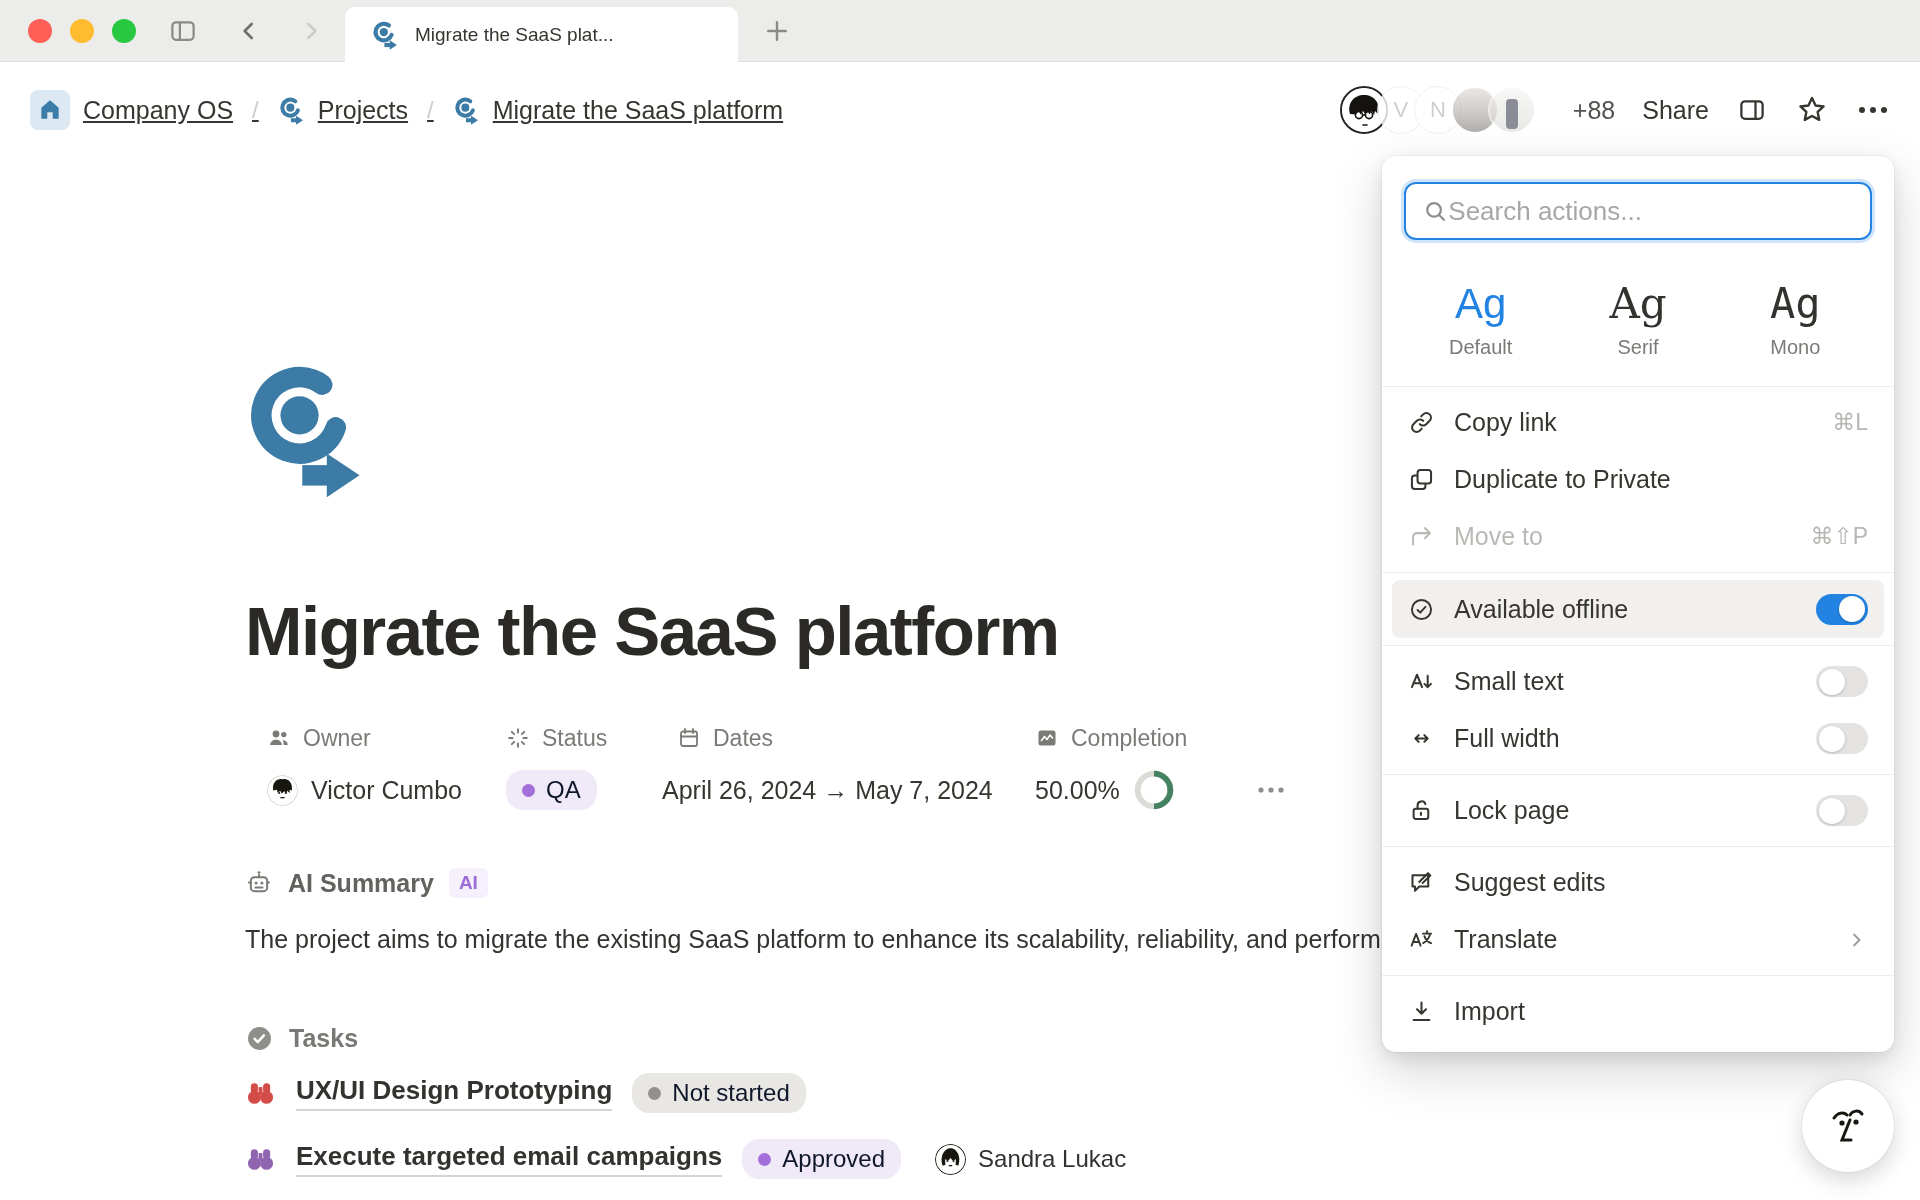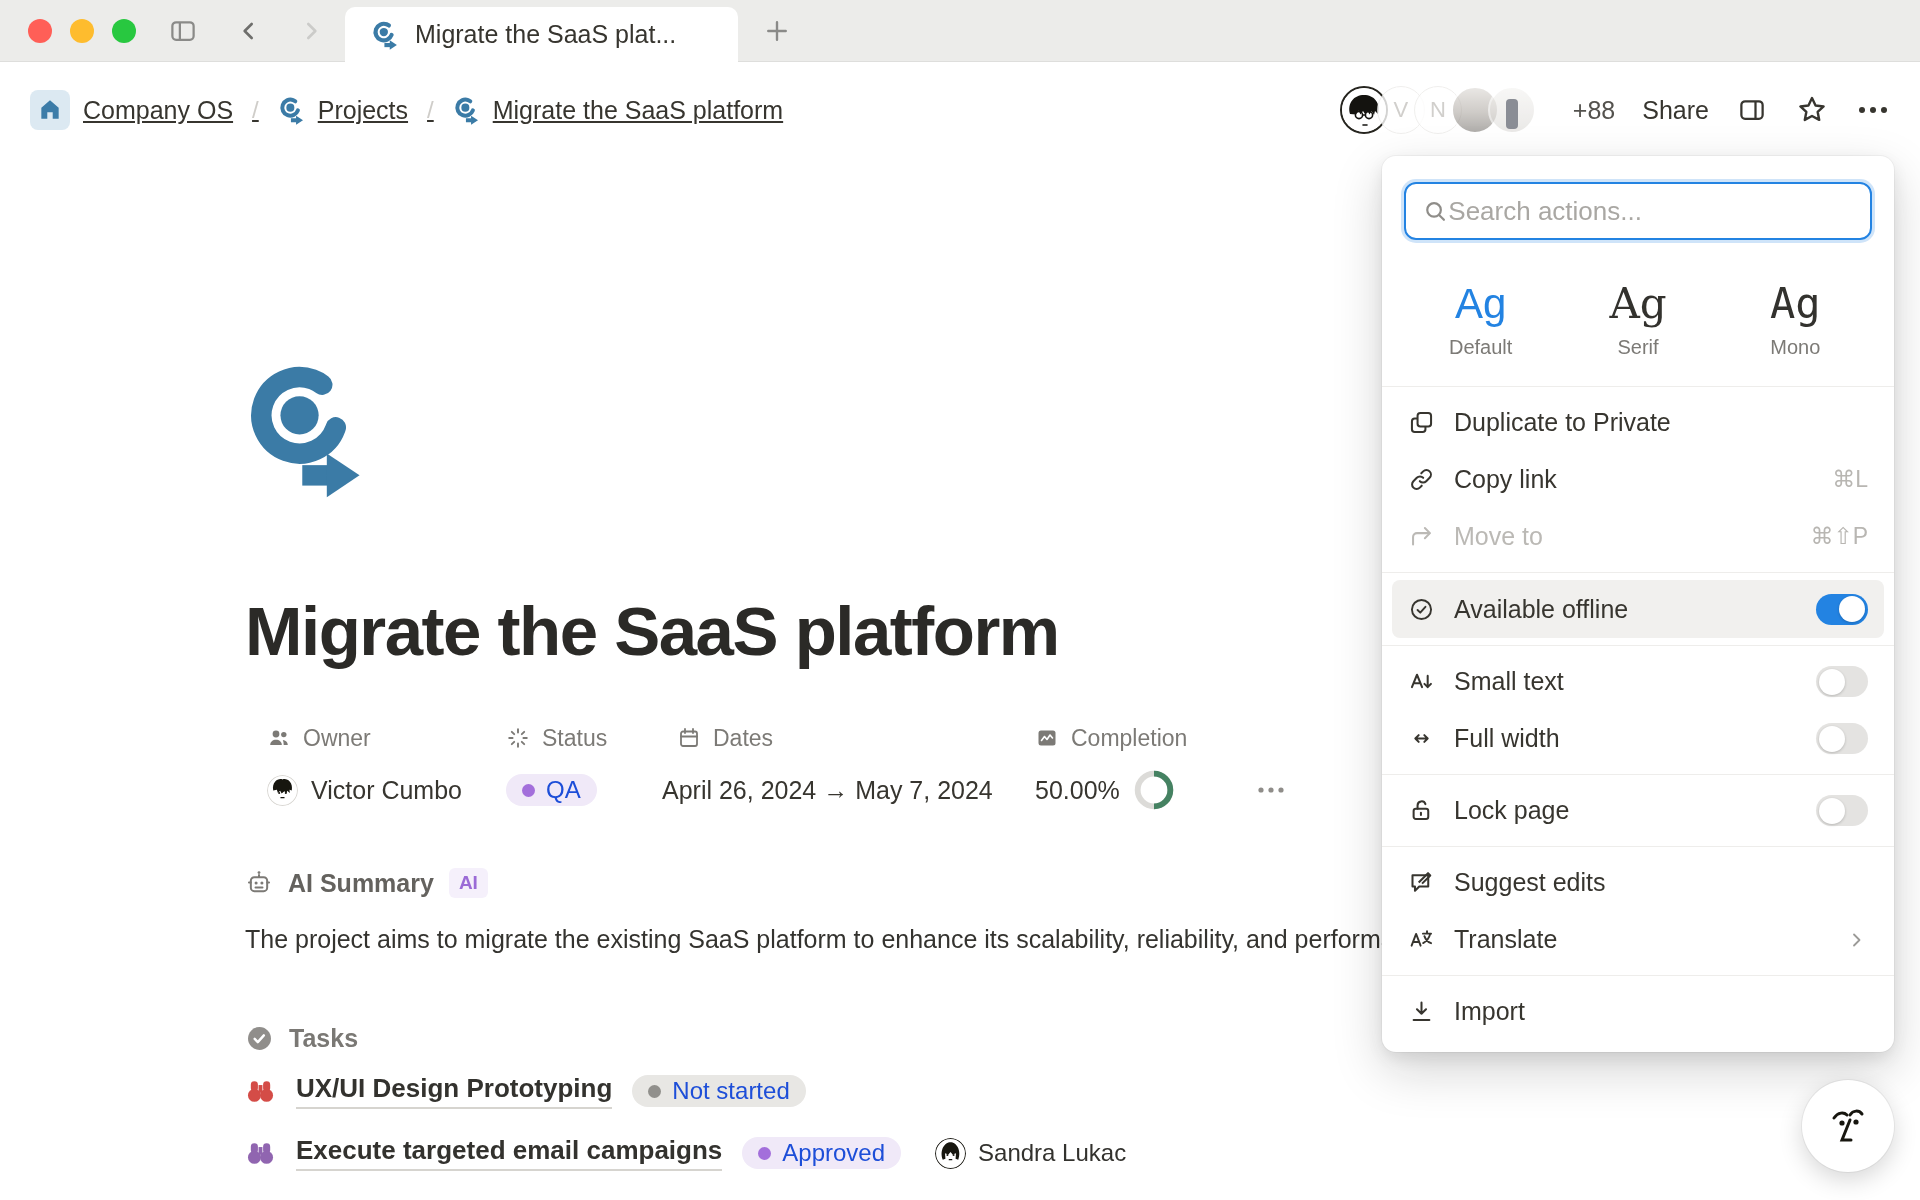--- a/index.html
+++ b/index.html
@@ -9,21 +9,21 @@
     color:#37352F; background:#fff; overflow:hidden; position:relative;
   }
   
   .titlebar { height:62px; background:#ECECEA; border-bottom:1px solid #DEDEDC; position:relative; }
   .traffic { position:absolute; left:28px; top:50%; transform:translateY(-50%); display:flex; gap:18px; }
   .dot { width:24px; height:24px; border-radius:50%; }
   .dot.red{background:#FF5F57;} .dot.yellow{background:#FEBC2E;} .dot.green{background:#28C840;}
   .nav-ctrls { position:absolute; left:166px; top:0; height:62px; display:flex; align-items:center; gap:36px; }
   .tab { position:absolute; left:345px; top:7px; height:55px; width:393px; background:#fff;
          border-radius:10px 10px 0 0; display:flex; align-items:center; gap:16px; padding:0 26px; }
-  .tab-title { font-size:25px; color:#37352F; white-space:nowrap; overflow:hidden; }
+  .tab-title { font-size:19px; color:#37352F; white-space:nowrap; overflow:hidden; }
   .plus-btn { position:absolute; left:762px; top:50%; transform:translateY(-50%); }
   
   .header { height:96px; display:flex; align-items:center; padding:0 30px; background:#fff; }
   .crumbs { display:flex; align-items:center; gap:14px; font-size:25px;text-decoration:underline; }
   .crumb { display:flex; align-items:center; gap:13px; cursor:pointer; }
   .home-chip { width:40px; height:40px; border-radius:8px; background:#DCE9F2; display:flex; align-items:center; justify-content:center; }
   .sep { color:#CFCDC9; font-size:24px; margin:0 5px; }
   .header-right { margin-left:auto; display:flex; align-items:center; gap:27px; }
   .avatar-stack { display:flex; align-items:center; }
   .avatar { width:48px; height:48px; border-radius:50%; margin-left:-11px; border:2px solid #fff;
@@ -39,21 +39,21 @@
   .icon-btn { display:flex; align-items:center; justify-content:center; cursor:pointer; }
   
   .main { position:relative; padding-left:245px; }
   .page-icon { margin-top:196px; width:120px; height:150px; cursor:pointer; }
   .page-title { margin-top:84px; font-size:69px; font-weight:700; letter-spacing:-1.5px; color:#2B2A27; line-height:1.15; }
   .props { margin-top:44px; padding-left:22px; display:grid;
            grid-template-columns:239px 156px 373px 221px 120px; }
   .prop-label { display:flex; align-items:center; gap:12px; color:#7C7A76; font-size:23px; height:46px; }
   .prop-label.pad { padding-left:15px; }
   .prop-value { display:flex; align-items:center; gap:13px; font-size:25px; height:58px; color:#37352F; }
-  .pill { display:inline-flex; align-items:center; gap:11px; border-radius:17px; height:32px; padding:0 16px; font-size:24px; color:#1d4ed8; }
+  .pill { display:inline-flex; align-items:center; gap:11px; border-radius:17px; height:40px; padding:0 16px; font-size:24px; color:#0f172a; }
   .pill .pdot { width:13px; height:13px; border-radius:50%; }
   .pill.purple { background:#F0E9F8; } .pill.purple .pdot { background:#A36FDB; }
   .pill.gray { background:#E8E7E4; } .pill.gray .pdot { background:#91908C; }
   .ring { width:42px; height:42px; }
   .more-dots { color:#8F8D89; display:flex; align-items:center; height:58px; cursor:pointer; }
   .ai-head { margin-top:49px; display:flex; align-items:center; gap:15px; }
   .ai-heading { font-size:25px; font-weight:600; color:#64625E; }
   .ai-badge { font-size:19px; font-weight:600; color:#9B6BD6; background:#F5F0FB; border-radius:6px; padding:4px 10px; }
   .ai-text { margin-top:27px; font-size:25px; color:#34332F; white-space:nowrap; }
   .tasks-head { margin-top:70px; display:flex; align-items:center; gap:15px;text-align:center; }
@@ -379,36 +379,36 @@
     <div class="font-opt mono">
       <div class="font-sample">Ag</div>
       <div class="font-label">Mono</div>
     </div>
   </div>
 
   <div class="divider"></div>
 
   <div class="mi">
     <svg width="27" height="27" viewBox="0 0 24 24" fill="none">
+        <g stroke="#37352F" stroke-width="1.8" stroke-linecap="round">
+          <path d="M10.5 13.5a4 4 0 0 0 5.7 0l3-3a4 4 0 0 0-5.7-5.7l-1.7 1.7"></path>
+          <path d="M13.5 10.5a4 4 0 0 0-5.7 0l-3 3a4 4 0 0 0 5.7 5.7l1.7-1.7"></path>
+        </g>
+      </svg>
+    <span class="mi-label">Copy link</span>
+    <span class="shortcut">⌘L</span>
+  </div>
+  <div class="mi">
+    <svg width="27" height="27" viewBox="0 0 24 24" fill="none">
         <g stroke="#37352F" stroke-width="1.8">
           <rect x="8.5" y="3.5" width="12" height="12" rx="2.5"></rect>
           <path d="M15.5 15.5v2.5a2.5 2.5 0 0 1-2.5 2.5H6a2.5 2.5 0 0 1-2.5-2.5V11A2.5 2.5 0 0 1 6 8.5h2.5"></path>
         </g>
       </svg>
     <span class="mi-label">Duplicate to Private</span>
-  </div>
-  <div class="mi">
-    <svg width="27" height="27" viewBox="0 0 24 24" fill="none">
-        <g stroke="#37352F" stroke-width="1.8" stroke-linecap="round">
-          <path d="M10.5 13.5a4 4 0 0 0 5.7 0l3-3a4 4 0 0 0-5.7-5.7l-1.7 1.7"></path>
-          <path d="M13.5 10.5a4 4 0 0 0-5.7 0l-3 3a4 4 0 0 0 5.7 5.7l1.7-1.7"></path>
-        </g>
-      </svg>
-    <span class="mi-label">Copy link</span>
-    <span class="shortcut">⌘L</span>
   </div>
   <div class="mi disabled">
     <svg width="27" height="27" viewBox="0 0 24 24" fill="none">
         <g stroke="#BBB9B5" stroke-width="1.8" stroke-linecap="round" stroke-linejoin="round">
           <path d="M4.5 19v-6.5A3.5 3.5 0 0 1 8 9h11"></path>
           <path d="M15 4.5 19.5 9 15 13.5"></path>
         </g>
       </svg>
     <span class="mi-label">Move to</span>
     <span class="shortcut">⌘⇧P</span>

